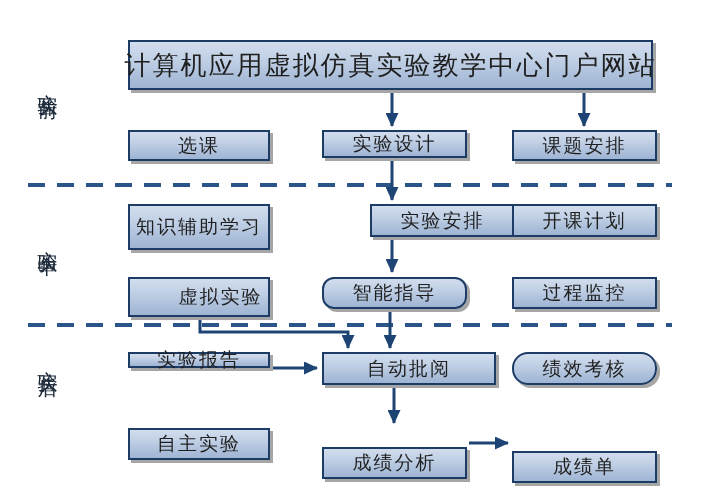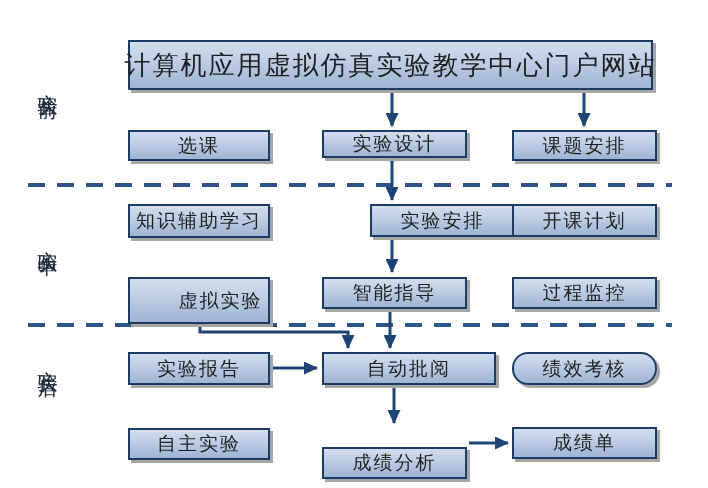--- a/index.html
+++ b/index.html
@@ -80,29 +80,29 @@
   <div class="phase-label" style="left:38px; top:78px;">实验前</div>
   <div class="phase-label" style="left:38px; top:235px;">实验中</div>
   <div class="phase-label" style="left:38px; top:355px;">实验后</div>
 
   <div class="node portal" style="left:128px; top:40px; width:525px; height:50px;">计算机应用虚拟仿真实验教学中心门户网站</div>
 
   <div class="node" style="left:128px; top:130px; width:142px; height:31px;">选课</div>
   <div class="node" style="left:322px; top:130px; width:145px; height:28px;">实验设计</div>
   <div class="node" style="left:512px; top:130px; width:145px; height:31px;">课题安排</div>
 
-  <div class="node" style="left:128px; top:204px; width:142px; height:34px;">知识辅助学习</div>
+  <div class="node" style="left:128px; top:204px; width:142px; height:46px;">知识辅助学习</div>
   <div class="node" style="left:322px; top:204px; width:145px; height:33px;margin-left:48px;">实验安排</div>
   <div class="node" style="left:512px; top:204px; width:145px; height:33px;text-align:center;">开课计划</div>
 
-  <div class="node" style="left:128px; top:277px; width:142px; height:47px;padding-left:43px;">虚拟实验</div>
-  <div class="node" style="left:322px; top:277px; width:145px; height:32px;">智能指导</div>
+  <div class="node" style="left:128px; top:277px; width:142px; height:40px;padding-left:43px;">虚拟实验</div>
+  <div class="node" style="left:322px; top:277px; width:145px; height:32px;border-radius:12px;">智能指导</div>
   <div class="node" style="left:512px; top:277px; width:145px; height:32px;">过程监控</div>
 
-  <div class="node" style="left:128px; top:352px; width:142px; height:33px;">实验报告</div>
+  <div class="node" style="left:128px; top:352px; width:142px; height:16px;">实验报告</div>
   <div class="node" style="left:322px; top:352px; width:174px; height:33px;">自动批阅</div>
   <div class="node" style="left:512px; top:352px; width:145px; height:33px;border-radius:16px;">绩效考核</div>
 
   <div class="node" style="left:128px; top:428px; width:142px; height:32px;">自主实验</div>
   <div class="node" style="left:322px; top:427px; width:145px; height:32px;margin-top:20px;">成绩分析</div>
-  <div class="node" style="left:512px; top:427px; width:145px; height:32px;">成绩单</div>
+  <div class="node" style="left:512px; top:451px; width:145px; height:32px;">成绩单</div>
 
 </div>
 
 </body></html>

